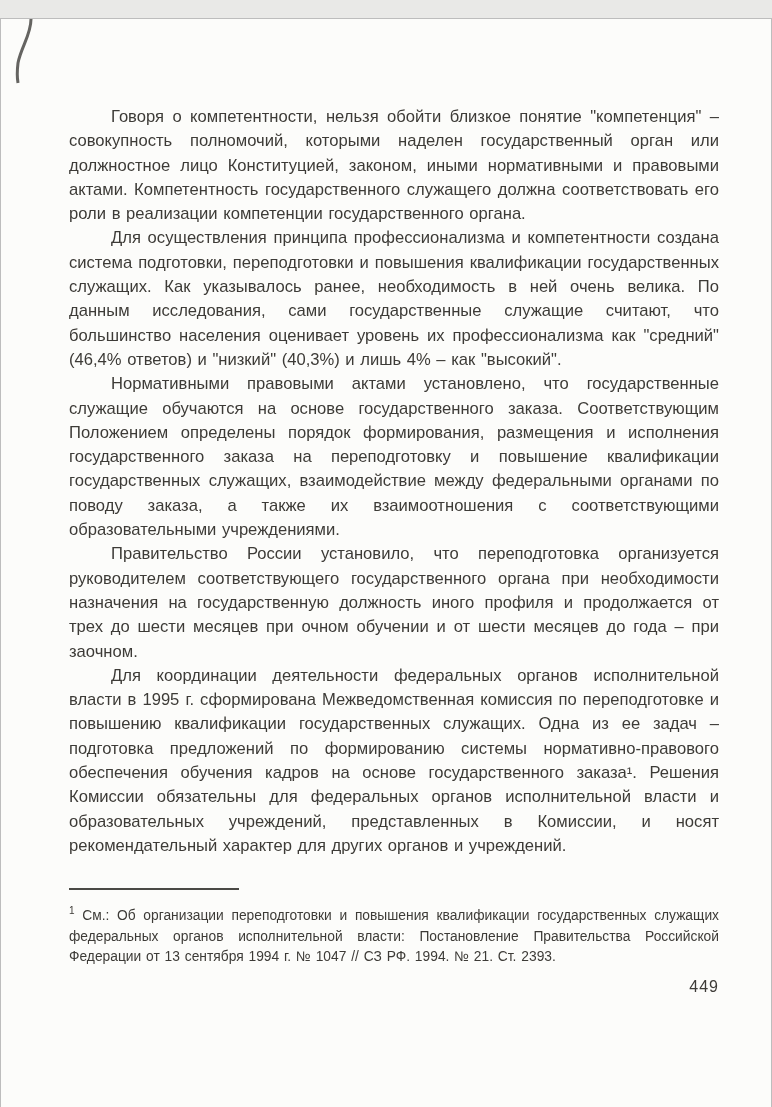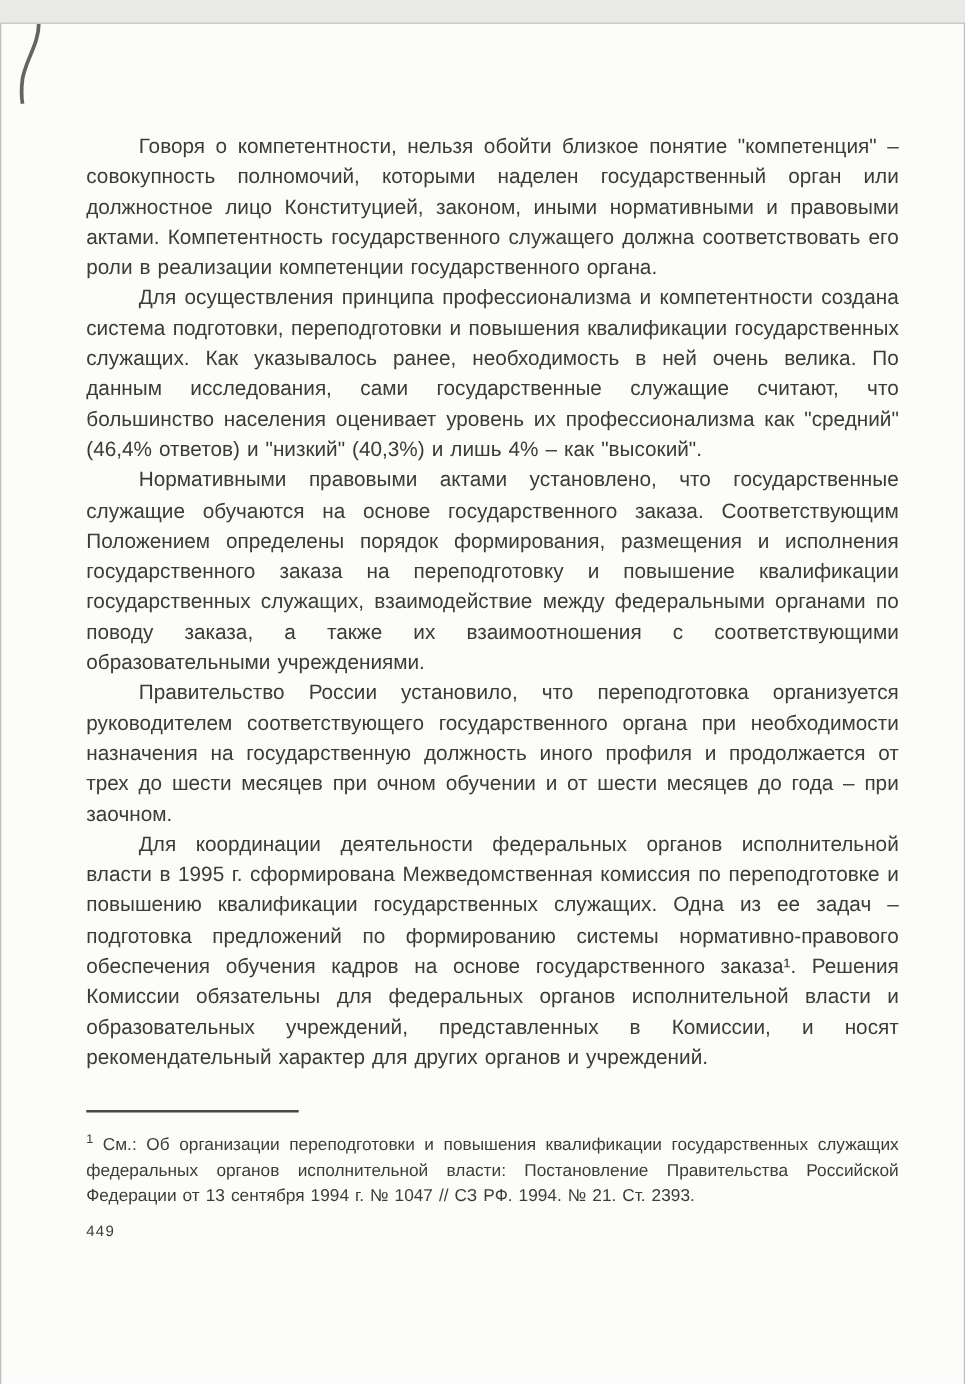--- a/index.html
+++ b/index.html
@@ -57,22 +57,22 @@
     line-height: 20.6px;
     text-align: justify;
     word-spacing: 1px;
   }
   .footnote sup {
     font-size: 10px;
     line-height: 0;
   }
   .page-number {
     margin-top: 10px;
-    text-align: left;
-    font-size: 12px;
+    text-align: right;
+    font-size: 16px;
     letter-spacing: 1px;
   }
 </style>
 </head>
 <body>
 
 <div class="page">
 
   <svg class="corner-artifact" viewBox="0 0 40 70" xmlns="http://www.w3.org/2000/svg" aria-hidden="true">
     <path d="M24 0 C 24 16, 14 28, 11 44 C 10 52, 10 58, 11 64" stroke="#4a4945" stroke-width="3" fill="none" opacity="0.85"></path>

